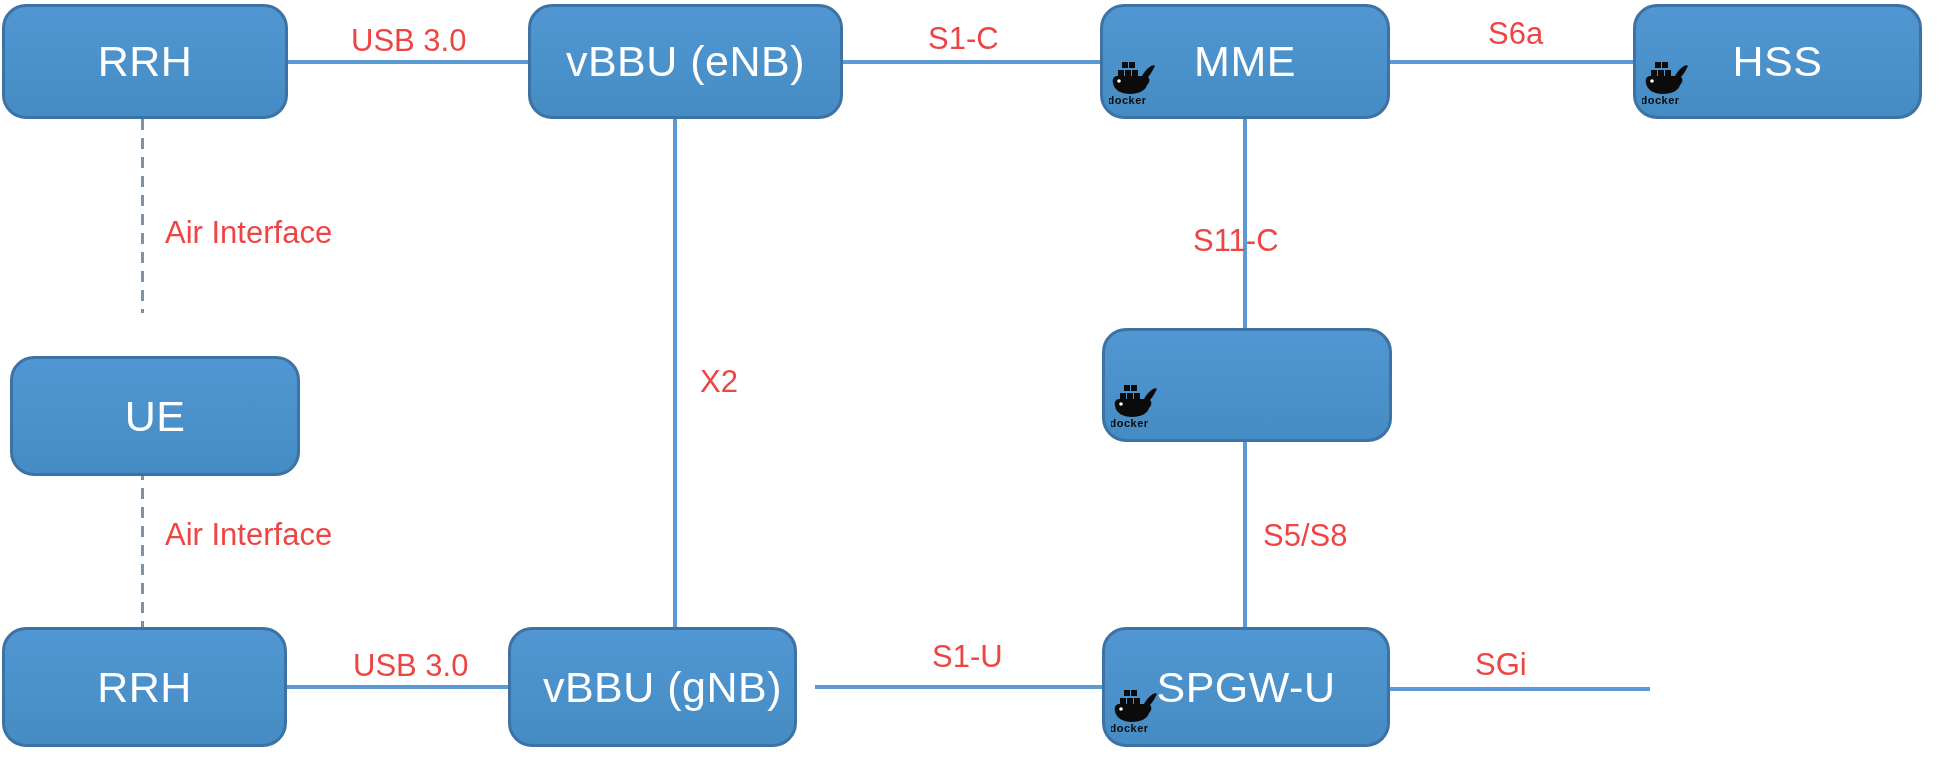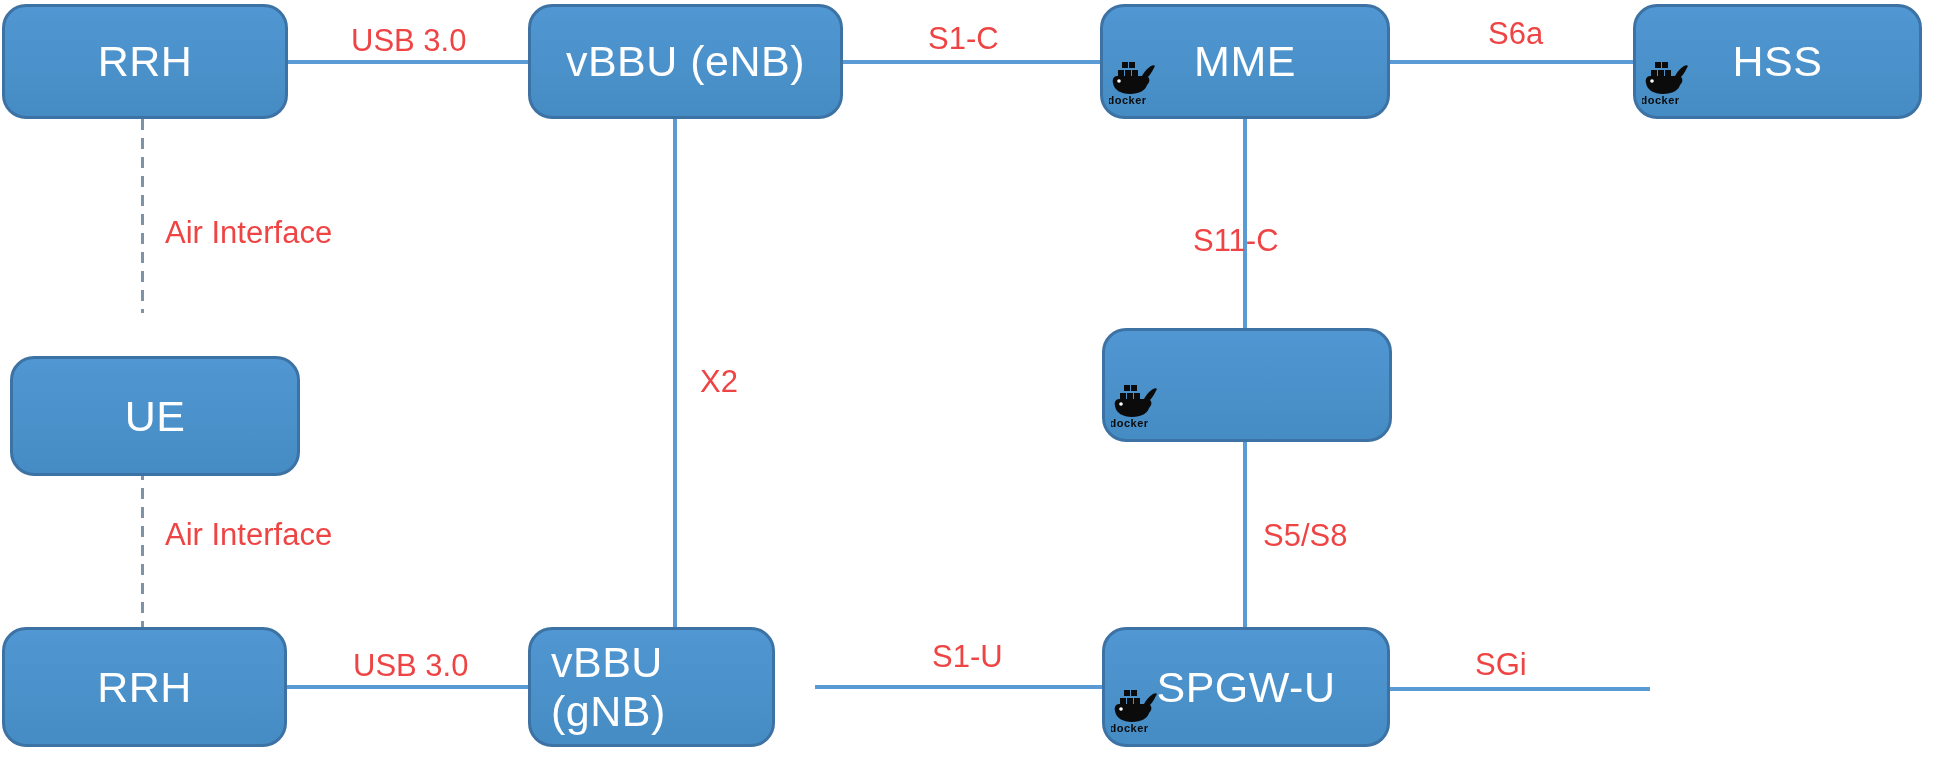--- a/index.html
+++ b/index.html
@@ -132,21 +132,21 @@
       </g>
       <circle cx="10" cy="21" r="1.8" fill="#ffffff"></circle>
       <text class="docker-word" x="18" y="44" text-anchor="middle">docker</text>
     </svg>
   </div>
 
   <div class="node" style="left:2px;top:627px;width:285px;height:120px;">
     <span>RRH</span>
   </div>
 
-  <div class="node" style="left:528px;top:627px;width:247px;height:120px;padding-left:20px;">
+  <div class="node" style="left:508px;top:627px;width:289px;height:120px;padding-left:20px;">
     <span>vBBU (gNB)</span>
   </div>
 
   <div class="node" style="left:1102px;top:627px;width:288px;height:120px;">
     <svg class="docker-badge" viewBox="0 0 50 46">
       <g fill="#0b0b0b">
         <rect x="13" y="2" width="6" height="6"></rect>
           <rect x="20" y="2" width="6" height="6"></rect>
         <rect x="9" y="10" width="6" height="6"></rect>
           <rect x="16" y="10" width="6" height="6"></rect>

